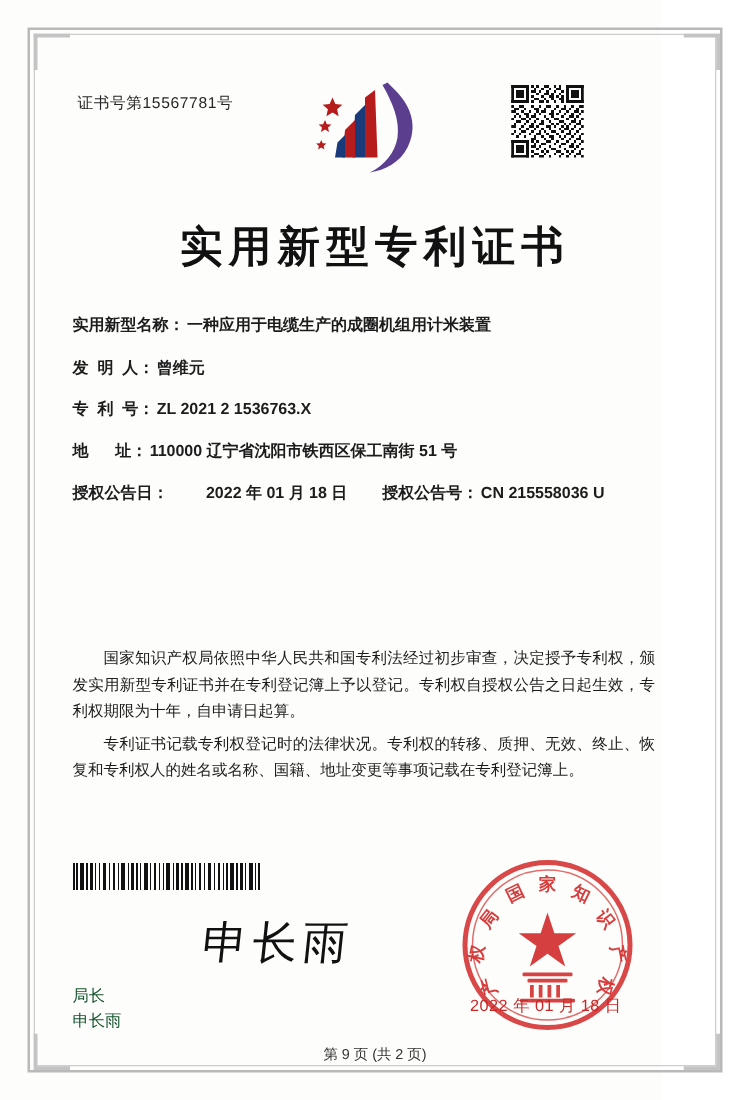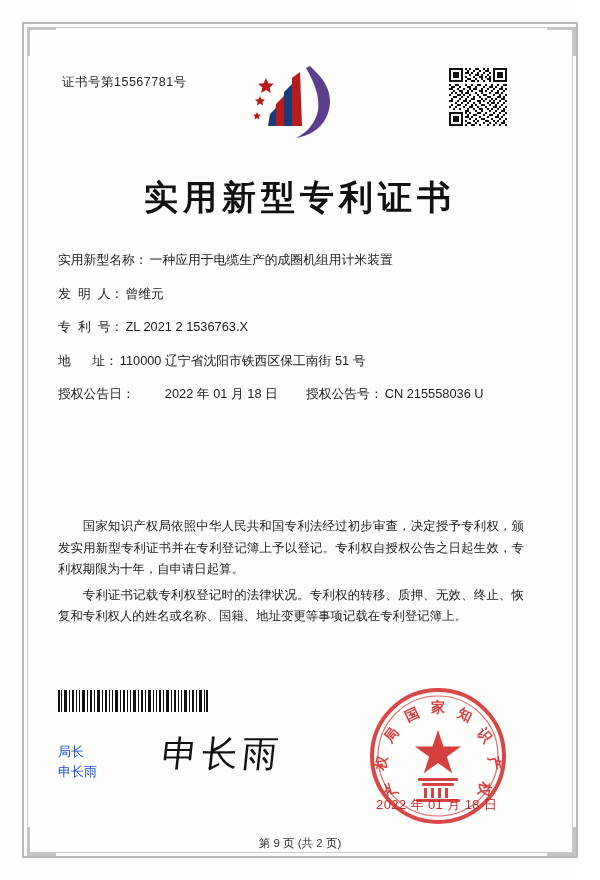--- a/index.html
+++ b/index.html
@@ -15,21 +15,20 @@
     position: relative;
     overflow: hidden;
   }
 
   .page {
     position: absolute;
     left: 0; top: 0;
     width: 529px;
     height: 880px;
     background: #fdfdfb;
-    padding-left: 40px;
   }
 
   
   .border-outer {
     position: absolute;
     left: 22px; top: 22px;
     width: 556px; height: 836px;
     border: 2px solid #b9b9b9;
     box-sizing: border-box;
   }
@@ -96,20 +95,21 @@
     left: 58px; top: 252px;
     width: 490px;
   }
   .field-row {
     display: flex;
     align-items: baseline;
     margin-bottom: 16.5px;
     font-size: 12.8px;
     color: #1c1c1c;
     font-family: "Liberation Sans", "DejaVu Sans", sans-serif;
+    font-weight: bold;
   }
   .field-label {
     white-space: pre;
     color: #1c1c1c;
   }
   .field-value {
     margin-left: 2px;
     color: #1c1c1c;
   }
   .field-row.split {
@@ -141,25 +141,25 @@
   .barcode {
     position: absolute;
     left: 58px; top: 690px;
     width: 150px; height: 22px;
   }
   .barcode svg { display: block; }
 
   
   .sig-label {
     position: absolute;
-    left: 58px; top: 743px;
+    left: 58px; top: 787px;
     font-size: 13px;
     line-height: 20px;
-    color: #1d4ed8;
-    font-family: Liberation Mono, monospace;
+    color: #14532d;
+    font-family: Liberation Sans, sans-serif;
   }
   .sig-hand {
     position: absolute;
     left: 162px; top: 730px;
     font-size: 36px;
     color: #111;
     font-family: "DejaVu Serif", serif;
     letter-spacing: 4px;
     transform: skewX(-6deg);
   }

